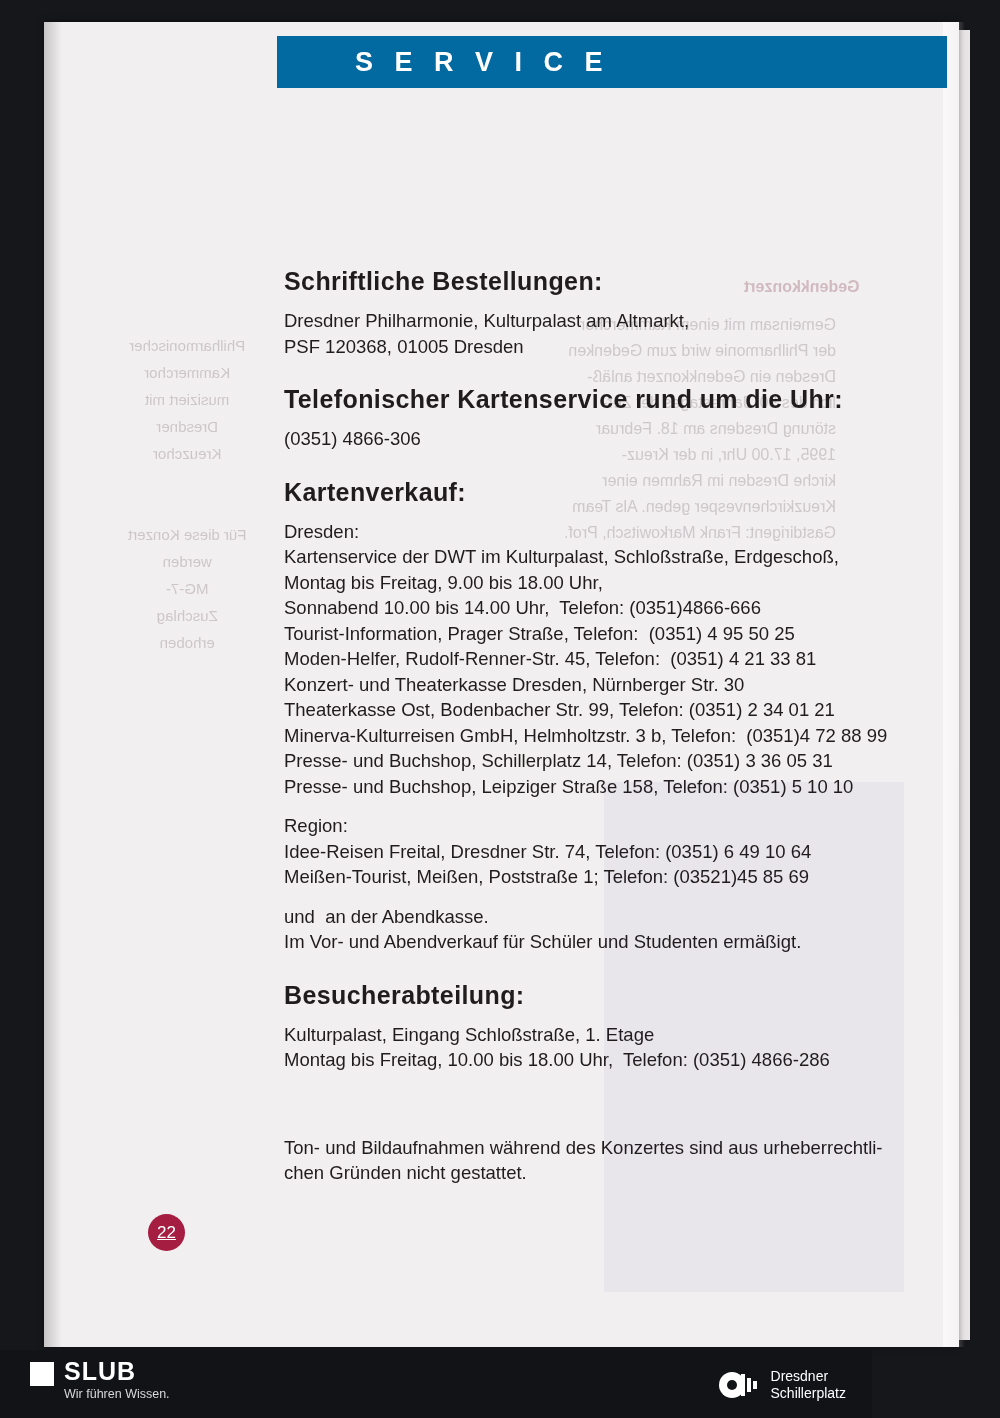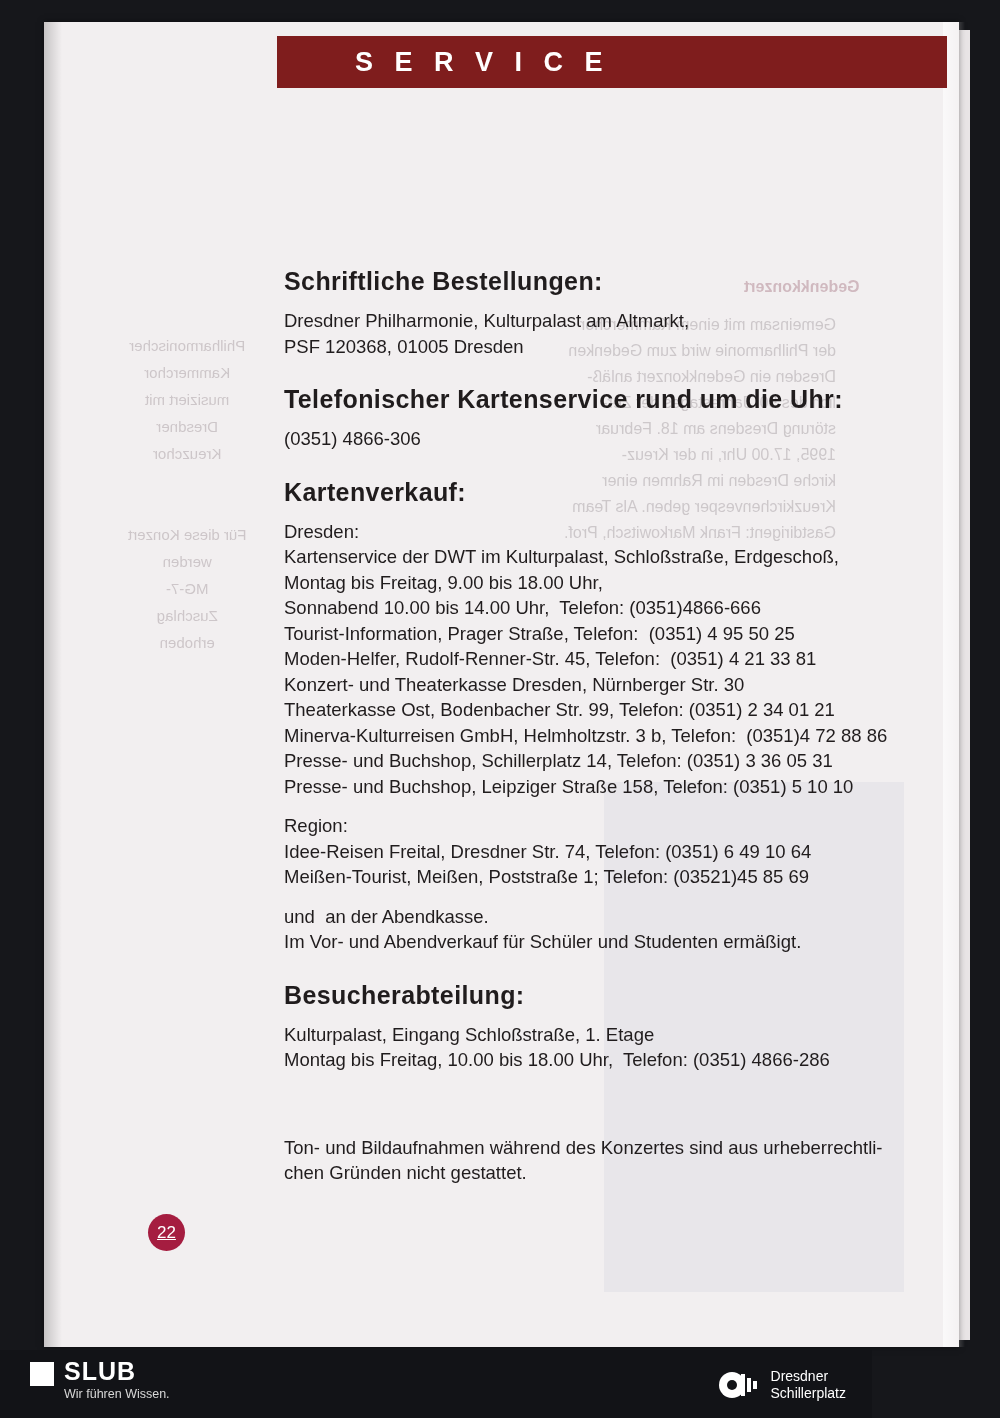--- a/index.html
+++ b/index.html
@@ -29,21 +29,21 @@
     pointer-events:none;
   }
   
   .under-page{
     position:absolute;left:952px;top:30px;width:18px;height:1310px;
     background:#e9e5e6;
   }
   
   .header-band{
     position:absolute;left:233px;top:14px;width:670px;height:52px;
-    background:#7f1d1d;
+    background:#0369a1;
   }
   .header-band .title{
     color:#ffffff;
     font-size:27px;
     letter-spacing:7px;
     font-weight:600;
     padding:11px 0 0 78px;
   }
   
   .ghost{
@@ -173,21 +173,21 @@
     <div class="blk">
       <h2 class="sec">Kartenverkauf:</h2>
       <div class="ln">Dresden:</div>
       <div class="ln">Kartenservice der DWT im Kulturpalast, Schloßstraße, Erdgeschoß,</div>
       <div class="ln">Montag bis Freitag, 9.00 bis 18.00 Uhr,</div>
       <div class="ln">Sonnabend 10.00 bis 14.00 Uhr,  Telefon: (0351)4866-666</div>
       <div class="ln">Tourist-Information, Prager Straße, Telefon:  (0351) 4 95 50 25</div>
       <div class="ln">Moden-Helfer, Rudolf-Renner-Str. 45, Telefon:  (0351) 4 21 33 81</div>
       <div class="ln">Konzert- und Theaterkasse Dresden, Nürnberger Str. 30</div>
       <div class="ln">Theaterkasse Ost, Bodenbacher Str. 99, Telefon: (0351) 2 34 01 21</div>
-      <div class="ln">Minerva-Kulturreisen GmbH, Helmholtzstr. 3 b, Telefon:  (0351)4 72 88 86</div>
+      <div class="ln">Minerva-Kulturreisen GmbH, Helmholtzstr. 3 b, Telefon:  (0351)4 72 88 99</div>
       <div class="ln">Presse- und Buchshop, Schillerplatz 14, Telefon: (0351) 3 36 05 31</div>
       <div class="ln">Presse- und Buchshop, Leipziger Straße 158, Telefon: (0351) 5 10 10</div>
       <div class="sp"></div>
       <div class="ln">Region:</div>
       <div class="ln">Idee-Reisen Freital, Dresdner Str. 74, Telefon: (0351) 6 49 10 64</div>
       <div class="ln">Meißen-Tourist, Meißen, Poststraße 1; Telefon: (03521)45 85 69</div>
       <div class="sp"></div>
       <div class="ln">und  an der Abendkasse.</div>
       <div class="ln">Im Vor- und Abendverkauf für Schüler und Studenten ermäßigt.</div>
     </div>

